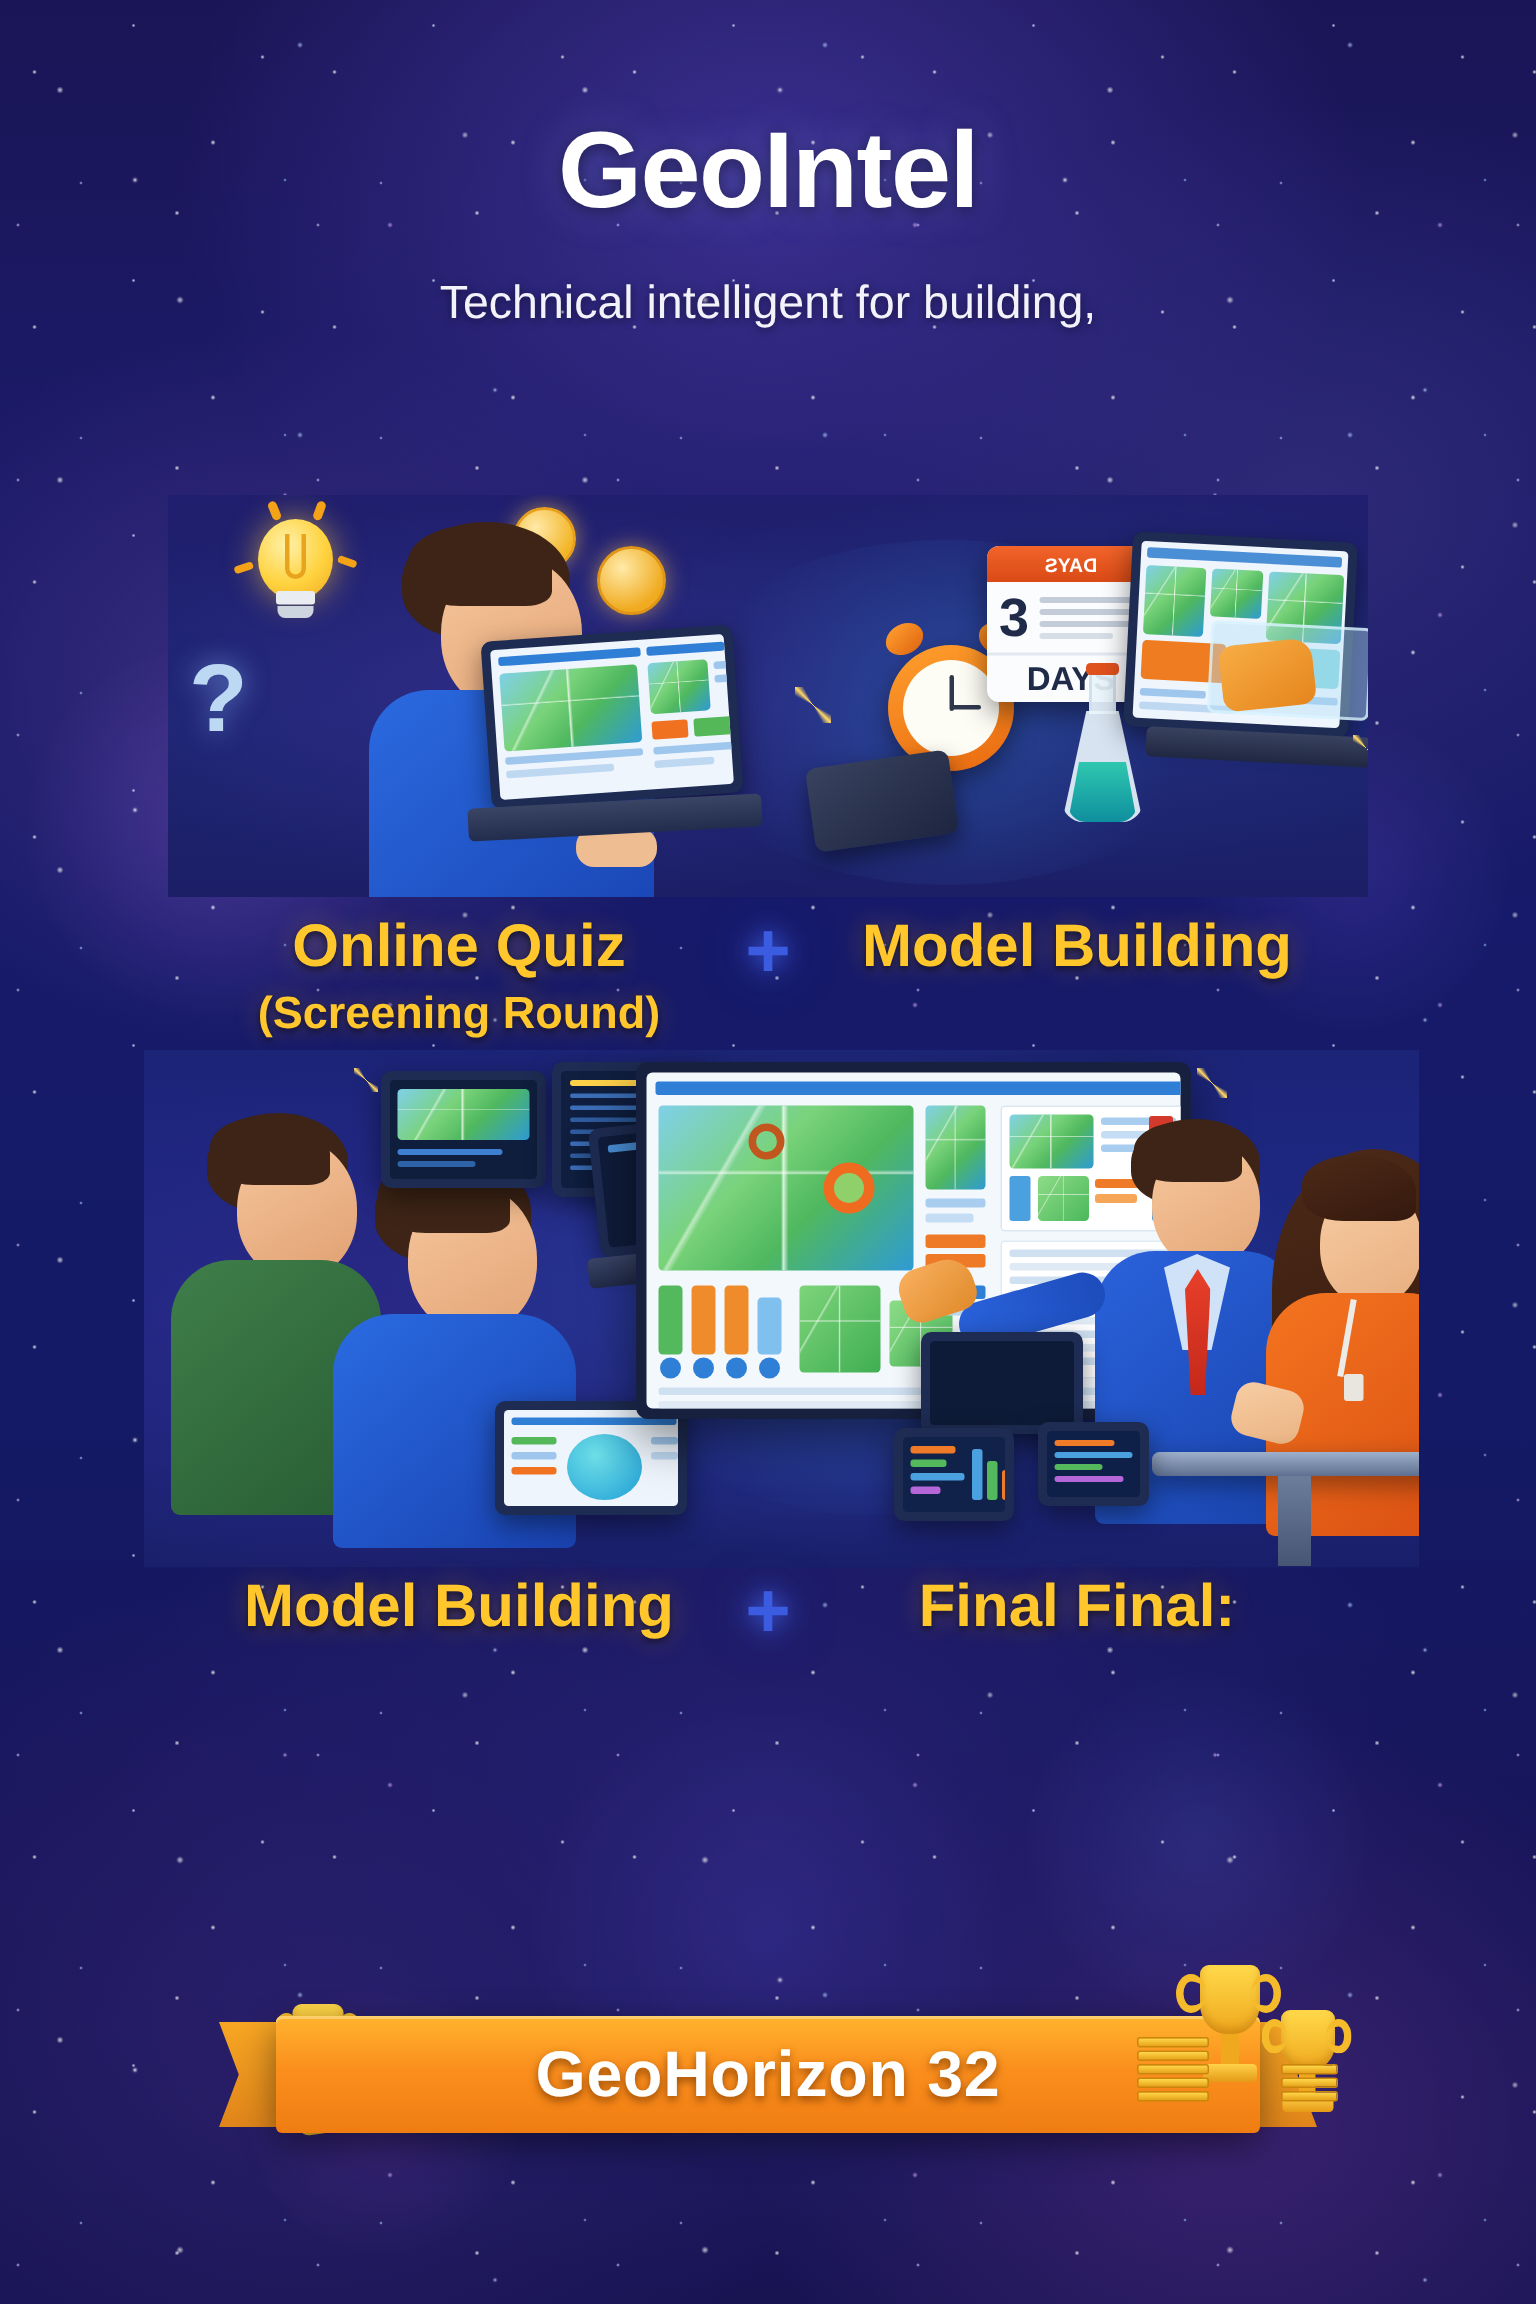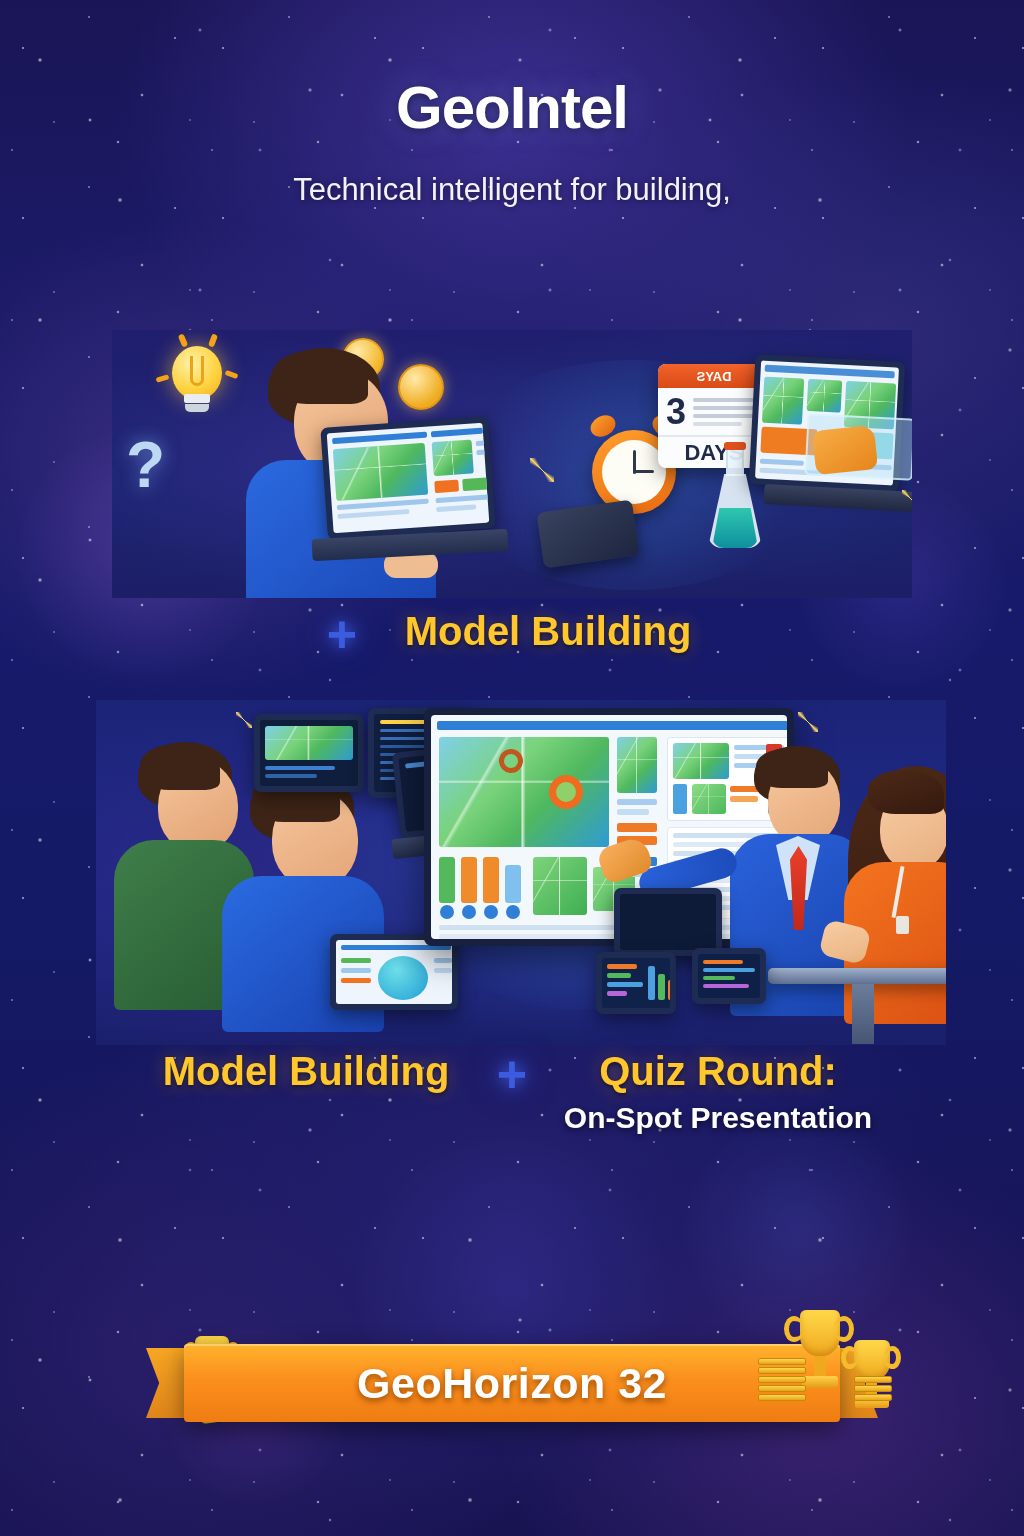--- a/index.html
+++ b/index.html
@@ -59,21 +59,21 @@
       radial-gradient(3.6px 3.6px at 90px 120px, rgba(255,255,255,.95), rgba(255,255,255,.12) 45%, transparent 72%),
       radial-gradient(3.2px 3.2px at 330px 260px, rgba(190,215,255,.9), rgba(160,200,255,.1) 45%, transparent 72%),
       radial-gradient(4.0px 4.0px at 520px 60px, rgba(255,255,255,.85), rgba(255,255,255,.1) 45%, transparent 72%),
       radial-gradient(3.0px 3.0px at 190px 330px, rgba(230,190,255,.85), rgba(200,160,255,.1) 45%, transparent 72%);
     background-size:620px 420px; opacity:.9;
   }
 
   
   .title-block { position:absolute; top:78px; left:0; right:0; text-align:center; }
   .main-title {
-    font-size:60px; font-weight:700; color:#ffffff; letter-spacing:-1px;
+    font-size:72px; font-weight:700; color:#ffffff; letter-spacing:-1px;
     text-shadow:0 2px 10px rgba(0,0,0,.45), 0 0 28px rgba(140,160,255,.35);
     line-height:1;
   }
   .subtitle {
     margin-top:30px; font-size:31px; font-weight:400; color:#f3f2fb; line-height:1.42;
     text-shadow:0 1px 6px rgba(0,0,0,.5);
   }
 
   
   .panel { position:absolute; overflow:hidden; }
@@ -304,20 +304,24 @@
       <div class="obj" style="left:418px;top:128px;width:24px;height:24px;
                   background:conic-gradient(from 45deg,rgba(255,220,110,0) 0 20%,#ffd766 25%,rgba(255,220,110,0) 30% 70%,#ffd766 75%,rgba(255,220,110,0) 80%);
                   filter:blur(.3px);"></div>
       <div class="obj" style="left:790px;top:160px;width:18px;height:18px;
                   background:conic-gradient(from 45deg,rgba(255,220,110,0) 0 20%,#ffd766 25%,rgba(255,220,110,0) 30% 70%,#ffd766 75%,rgba(255,220,110,0) 80%);"></div>
     </div>
   </div>
 
   <div class="row-label" style="top:610px;">
     <div class="rl-grid">
+      <div class="rl-col left">
+        <div class="gold lbl-main">Online Quiz</div>
+        <div class="gold lbl-sub-gold">(Screening Round)</div>
+      </div>
       <div class="plus">+</div>
       <div class="rl-col right">
         <div class="gold lbl-main">Model Building</div>
       </div>
     </div>
   </div>
 
   <div class="panel" id="panel-two">
     <div class="scene" style="background:
             radial-gradient(ellipse 50% 75% at 55% 45%, #2b3d9c 0%, rgba(35,50,140,0) 72%),
@@ -520,22 +524,21 @@
     </div>
   </div>
 
   <div class="row-label" style="top:1050px;">
     <div class="rl-grid">
       <div class="rl-col left">
         <div class="gold lbl-main">Model Building</div>
       </div>
       <div class="plus">+</div>
       <div class="rl-col right">
-        <div class="gold lbl-main">Quiz Round:</div>
-        <div class="lbl-sub-white">On-Spot Presentation</div>
+        <div class="gold lbl-main">Final Final:</div>
       </div>
     </div>
   </div>
 
   <div id="bottom-banner">
     <div class="ribbon-wrap">
 
       <div class="trophy" style="left:18px;top:2px;width:64px;height:76px;">
         <div class="tr-cup" style="left:15px;top:4px;width:34px;height:38px;"></div>
         <div class="tr-handle" style="left:3px;top:10px;width:16px;height:22px;border-right:none;"></div>

